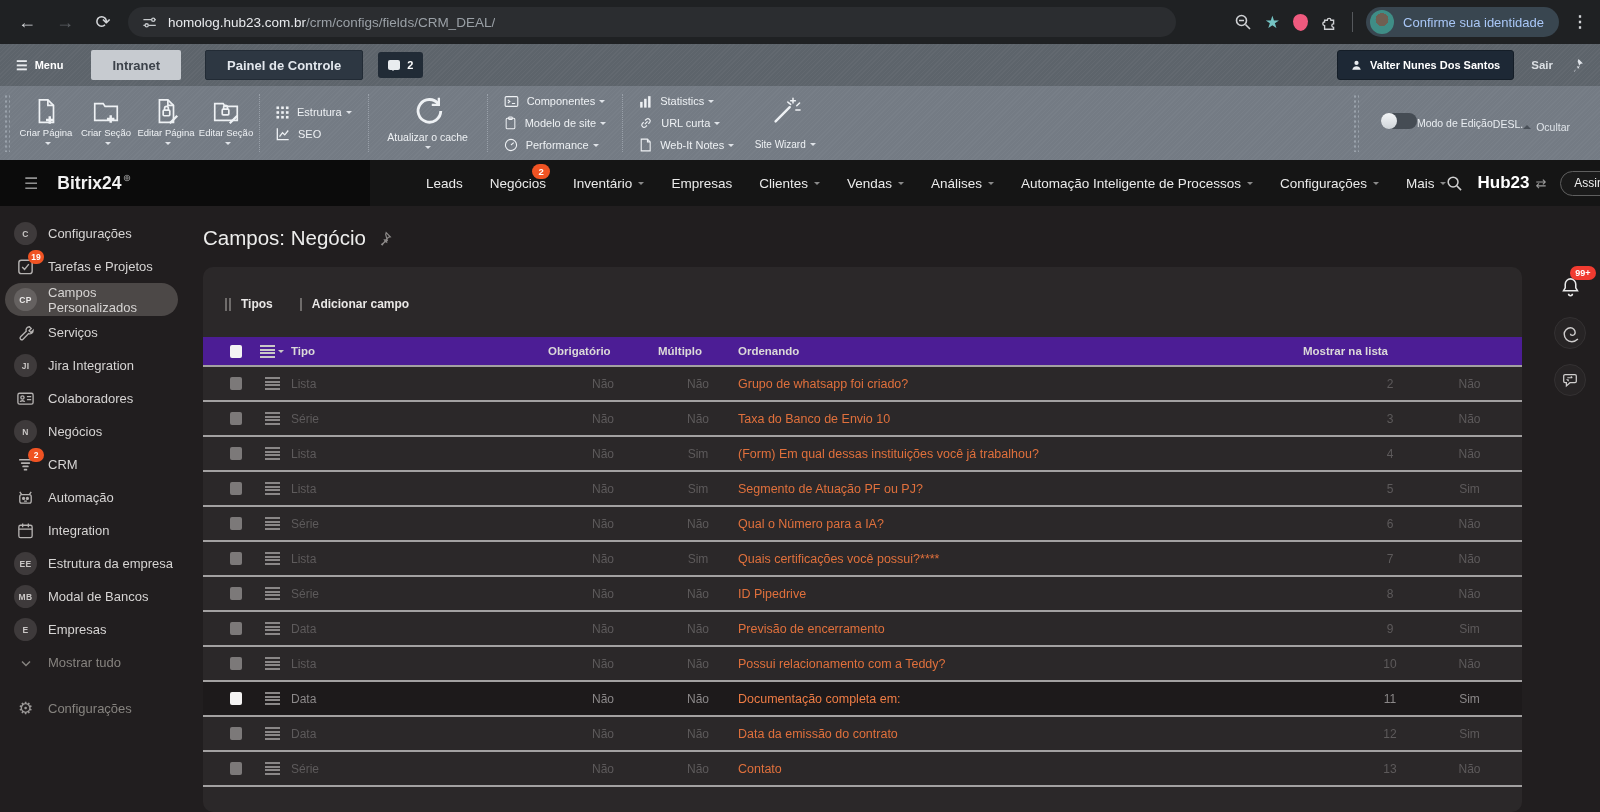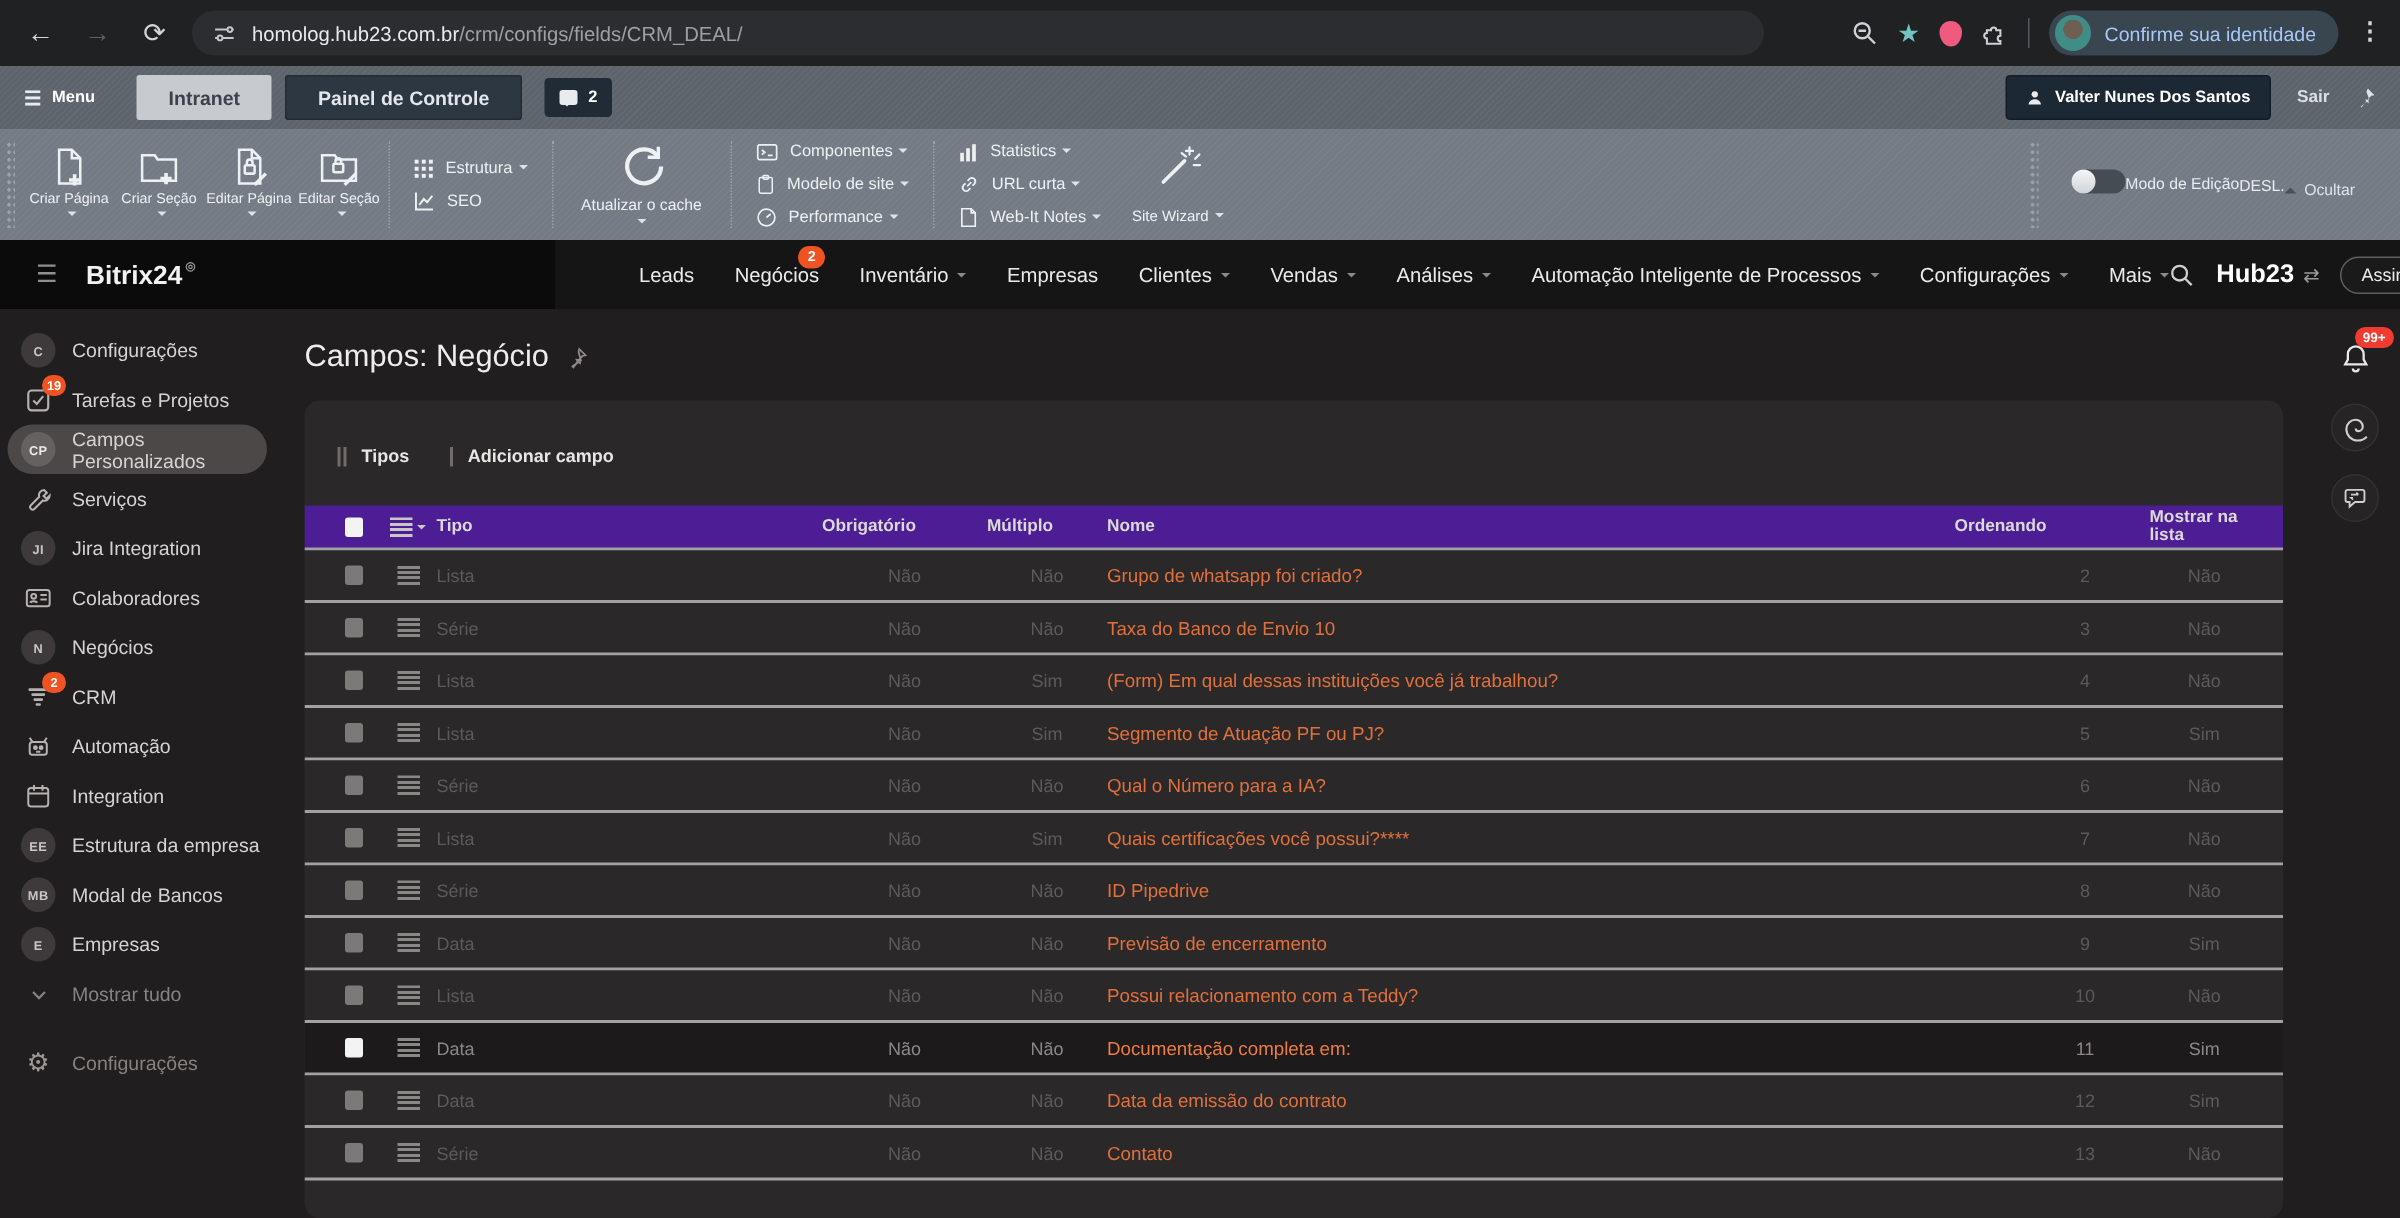--- a/index.html
+++ b/index.html
@@ -27,21 +27,21 @@
   .idchip span{color:#a9c7f7;font-size:13px;white-space:nowrap;}
   .kebab{color:#d3d5d8;font-size:16px;font-weight:bold;line-height:.35;letter-spacing:0;text-align:center;}
 
   
   .tbar{height:42px;background:#5d646b;display:flex;align-items:center;padding:0 16px;
         background-image:repeating-linear-gradient(135deg,rgba(255,255,255,.035) 0 1px,transparent 1px 3px);}
   .menu-lbl{color:#fff;font-weight:bold;font-size:11px;display:flex;gap:7px;align-items:center;margin-right:28px;}
   .burger-s{color:#e9ecef;font-size:13px;}
   .tab{height:30px;padding:0 21px;display:flex;align-items:center;font-size:13px;font-weight:bold;
        border-radius:2px;box-sizing:border-box;}
-  .tab.active{background:#c7cbd0;color:#3c424a;margin-right:9px;}
+  .tab.active{background:#c7cbd0;color:#3c424a;margin-right:24px;}
   .tab.inactive{background:#2d3742;color:#e2e7ed;border:1px solid #222b35;}
   .chip2{margin-left:15px;height:26px;background:#212b36;border-radius:3px;display:flex;align-items:center;
          gap:7px;padding:0 10px;color:#fff;font-size:11px;font-weight:bold;}
   .bub{width:12px;height:10px;background:#e9ecef;border-radius:2px;position:relative;}
   .bub:after{content:'';position:absolute;left:2px;bottom:-4px;border:3px solid transparent;border-top-color:#e9ecef;}
   .tbar-right{margin-left:auto;display:flex;align-items:center;gap:17px;}
   .userbtn{height:28px;background:#1d2835;border:1px solid #141d27;border-radius:3px;color:#fff;font-weight:bold;
            font-size:11px;display:flex;align-items:center;gap:8px;padding:0 13px;}
   .sair{color:#dbdfe3;font-weight:bold;font-size:11.5px;}
 
@@ -131,21 +131,21 @@
   .thead .dragwrap{justify-self:center;display:flex;align-items:center;gap:3px;}
   .thead .dragwrap .dragic{background:repeating-linear-gradient(180deg,#c9c7c6 0 2px,transparent 2px 3.6px);}
   .cvh{border:3px solid transparent;border-top-color:#c9c7c6;margin-top:3px;}
   .ctr{justify-self:center;text-align:center;}
   .c-ord{justify-self:center;transform:translateX(22px);}
   .nomecell{color:#e0703c;font-size:12.5px;white-space:nowrap;overflow:hidden;}
   .trow.selected .nomecell{color:#ee7c45;}
 
   
   .floaters{position:absolute;right:14px;top:22px;display:flex;flex-direction:column;align-items:center;gap:15px;}
-  .bellwrap{position:relative;margin-bottom:3px;}
+  .bellwrap{position:relative;margin-bottom:3px;margin-top:48px;}
   .bell-badge{position:absolute;top:-10px;right:-14px;background:#f13b30;color:#fff;font-size:9px;font-weight:bold;
               border-radius:8px;padding:2px 5px;}
   .circbtn{width:32px;height:32px;border-radius:50%;background:#272425;border:1px solid #343132;
            display:flex;align-items:center;justify-content:center;box-sizing:border-box;}
 </style>
 </head>
 <body>
 
 <div class="screen">
 
@@ -551,21 +551,20 @@
 
         <div class="thead">
           <span class="cb"></span>
           <span class="dragwrap">
               <span class="dragic"></span>
               <span class="cvh"></span>
             </span>
           <span>Tipo</span>
           <span>Obrigatório</span>
           <span>Múltiplo</span>
-          <span>Nome</span>
           <span>Ordenando</span>
           <span>Mostrar na lista</span>
         </div>
 
         <div>
 
             <div class="trow">
               <span class="cb"></span>
               <span class="dragic"></span>
               <span>Lista</span>

